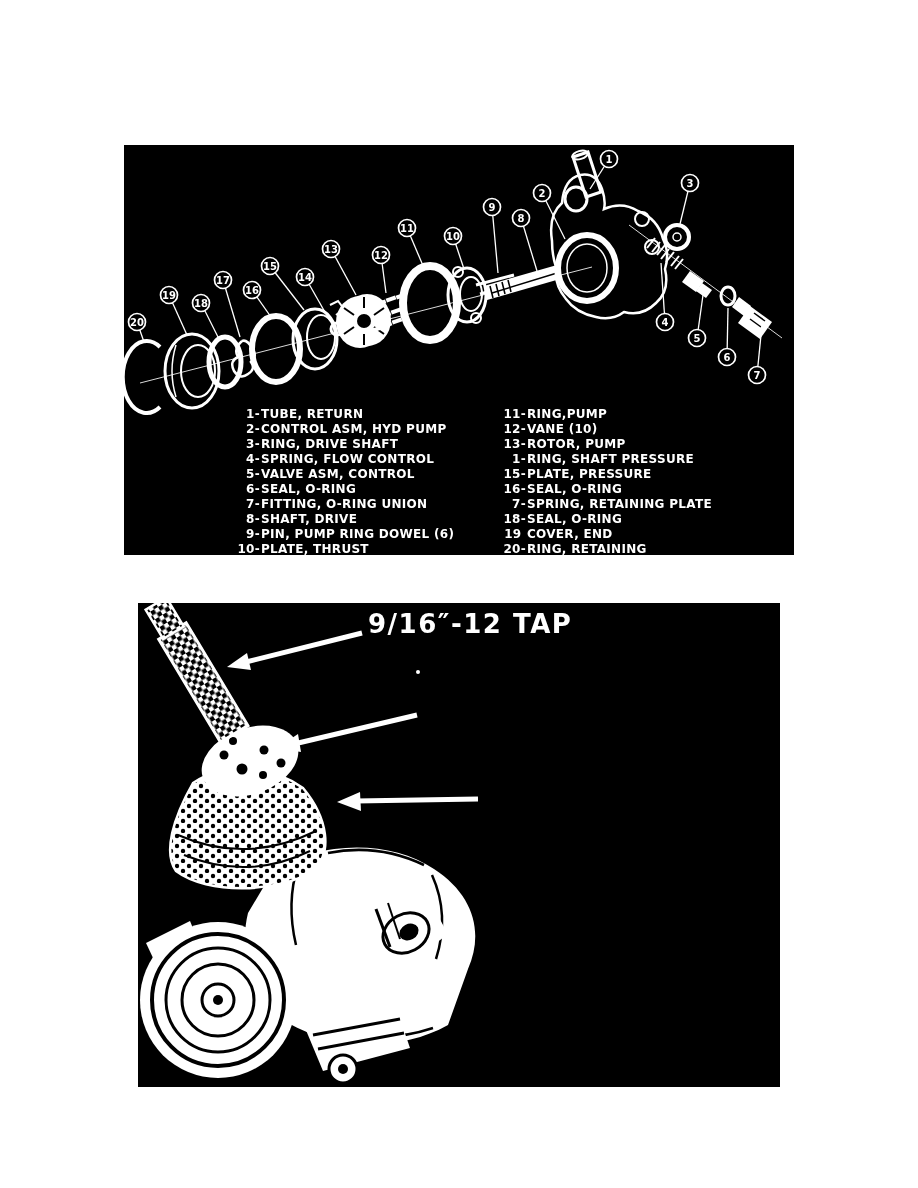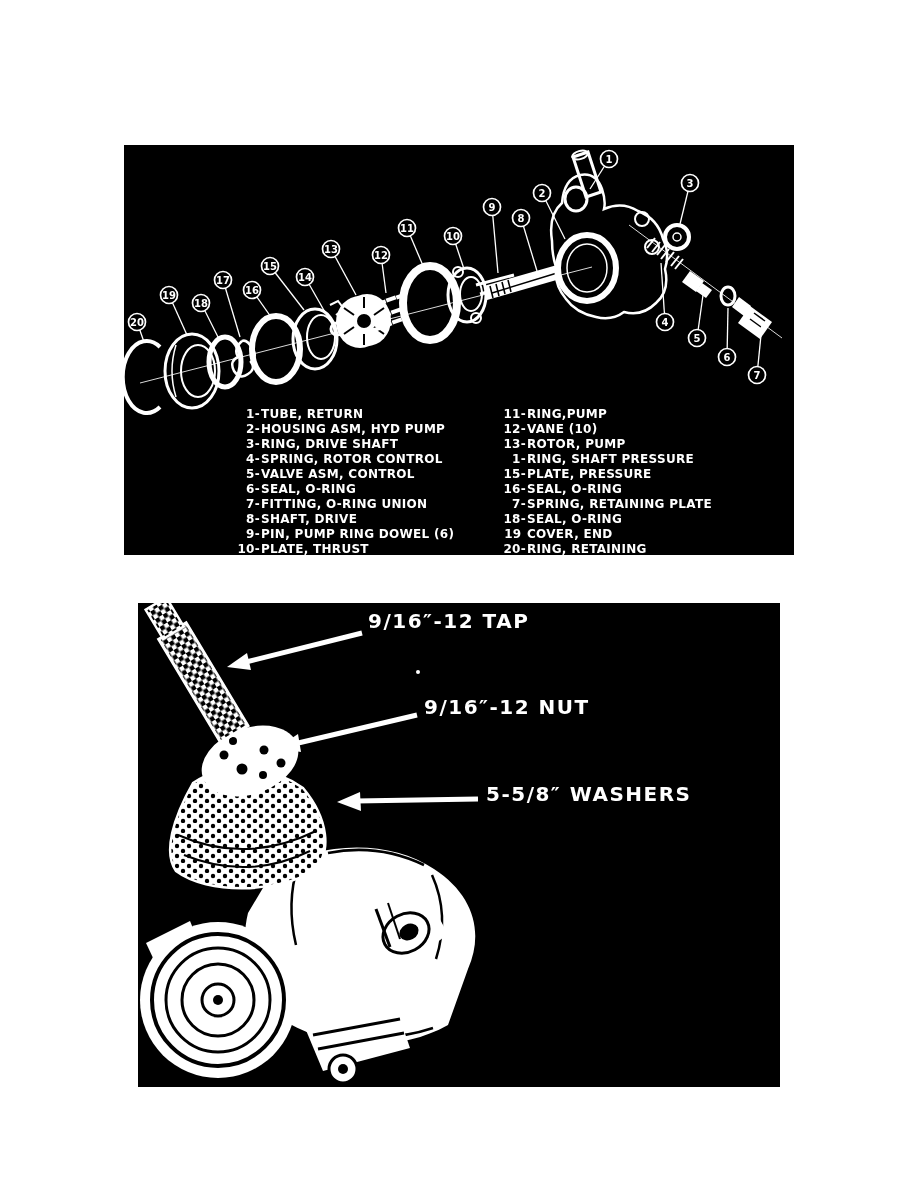--- a/index.html
+++ b/index.html
@@ -14,21 +14,21 @@
   .plist{position:absolute;top:262px;color:#ffffff;font-weight:bold;
          font-size:12px;line-height:15px;letter-spacing:.3px;}
   #plist-left{left:106px;}
   #plist-right{left:370px;}
   .plist .row{display:flex;white-space:pre;}
   .pnum{display:inline-block;width:30px;text-align:right;white-space:pre;}
   #plist-right .pnum{width:32px;}
   .pname{padding-left:1px;}
 
   
-  .fig2-label{position:absolute;color:#ffffff;font-weight:bold;font-size:20px;
+  .fig2-label{position:absolute;color:#ffffff;font-weight:bold;font-size:26px;
               letter-spacing:1.5px;white-space:nowrap;}
   #label-tap{left:230px;top:6px;}
   #label-nut{left:286px;top:92px;}
   #label-washers{left:348px;top:179px;}
 
   
   text.co{font-family:"DejaVu Sans",sans-serif;font-size:10px;font-weight:bold;
           fill:#ffffff;text-anchor:middle;}
 </style>
 </head>
@@ -275,23 +275,23 @@
         <g>
             <line x1="13" y1="177" x2="20" y2="197"></line>
             <circle cx="13" cy="177" r="8.5" fill="#000000" stroke-width="1.7"></circle>
             <text class="co" stroke="none" x="13" y="180.5">20</text>
           </g>
       </g>
     </svg>
 
     <div class="plist" id="plist-left">
       <div class="row"><span class="pnum">1-</span><span class="pname">TUBE, RETURN</span></div>
-      <div class="row"><span class="pnum">2-</span><span class="pname">HOUSING ASM, HYD PUMP</span></div>
+      <div class="row"><span class="pnum">2-</span><span class="pname">CONTROL ASM, HYD PUMP</span></div>
       <div class="row"><span class="pnum">3-</span><span class="pname">RING, DRIVE SHAFT</span></div>
-      <div class="row"><span class="pnum">4-</span><span class="pname">SPRING, ROTOR CONTROL</span></div>
+      <div class="row"><span class="pnum">4-</span><span class="pname">SPRING, FLOW CONTROL</span></div>
       <div class="row"><span class="pnum">5-</span><span class="pname">VALVE ASM, CONTROL</span></div>
       <div class="row"><span class="pnum">6-</span><span class="pname">SEAL, O-RING</span></div>
       <div class="row"><span class="pnum">7-</span><span class="pname">FITTING, O-RING UNION</span></div>
       <div class="row"><span class="pnum">8-</span><span class="pname">SHAFT, DRIVE</span></div>
       <div class="row"><span class="pnum">9-</span><span class="pname">PIN, PUMP RING DOWEL (6)</span></div>
       <div class="row"><span class="pnum">10-</span><span class="pname">PLATE, THRUST</span></div>
     </div>
     <div class="plist" id="plist-right">
       <div class="row"><span class="pnum">11-</span><span class="pname">RING,PUMP</span></div>
       <div class="row"><span class="pnum">12-</span><span class="pname">VANE (10)</span></div>
@@ -391,17 +391,15 @@
           <polygon points="139,145 160,131 163,149" stroke="none"></polygon>
         </g>
         <g>
           <line x1="340" y1="196" x2="218" y2="198" stroke-width="5"></line>
           <polygon points="199,199 222,189 223,208" stroke="none"></polygon>
         </g>
       </g>
     </svg>
 
     <div class="fig2-label" id="label-tap">9/16″-12 TAP</div>
-    <div class="fig2-label" id="label-nut">9/16″-12 NUT</div>
-    <div class="fig2-label" id="label-washers">5-5/8″ WASHERS</div>
   </div>
 
 </div>
 
 </body></html>

